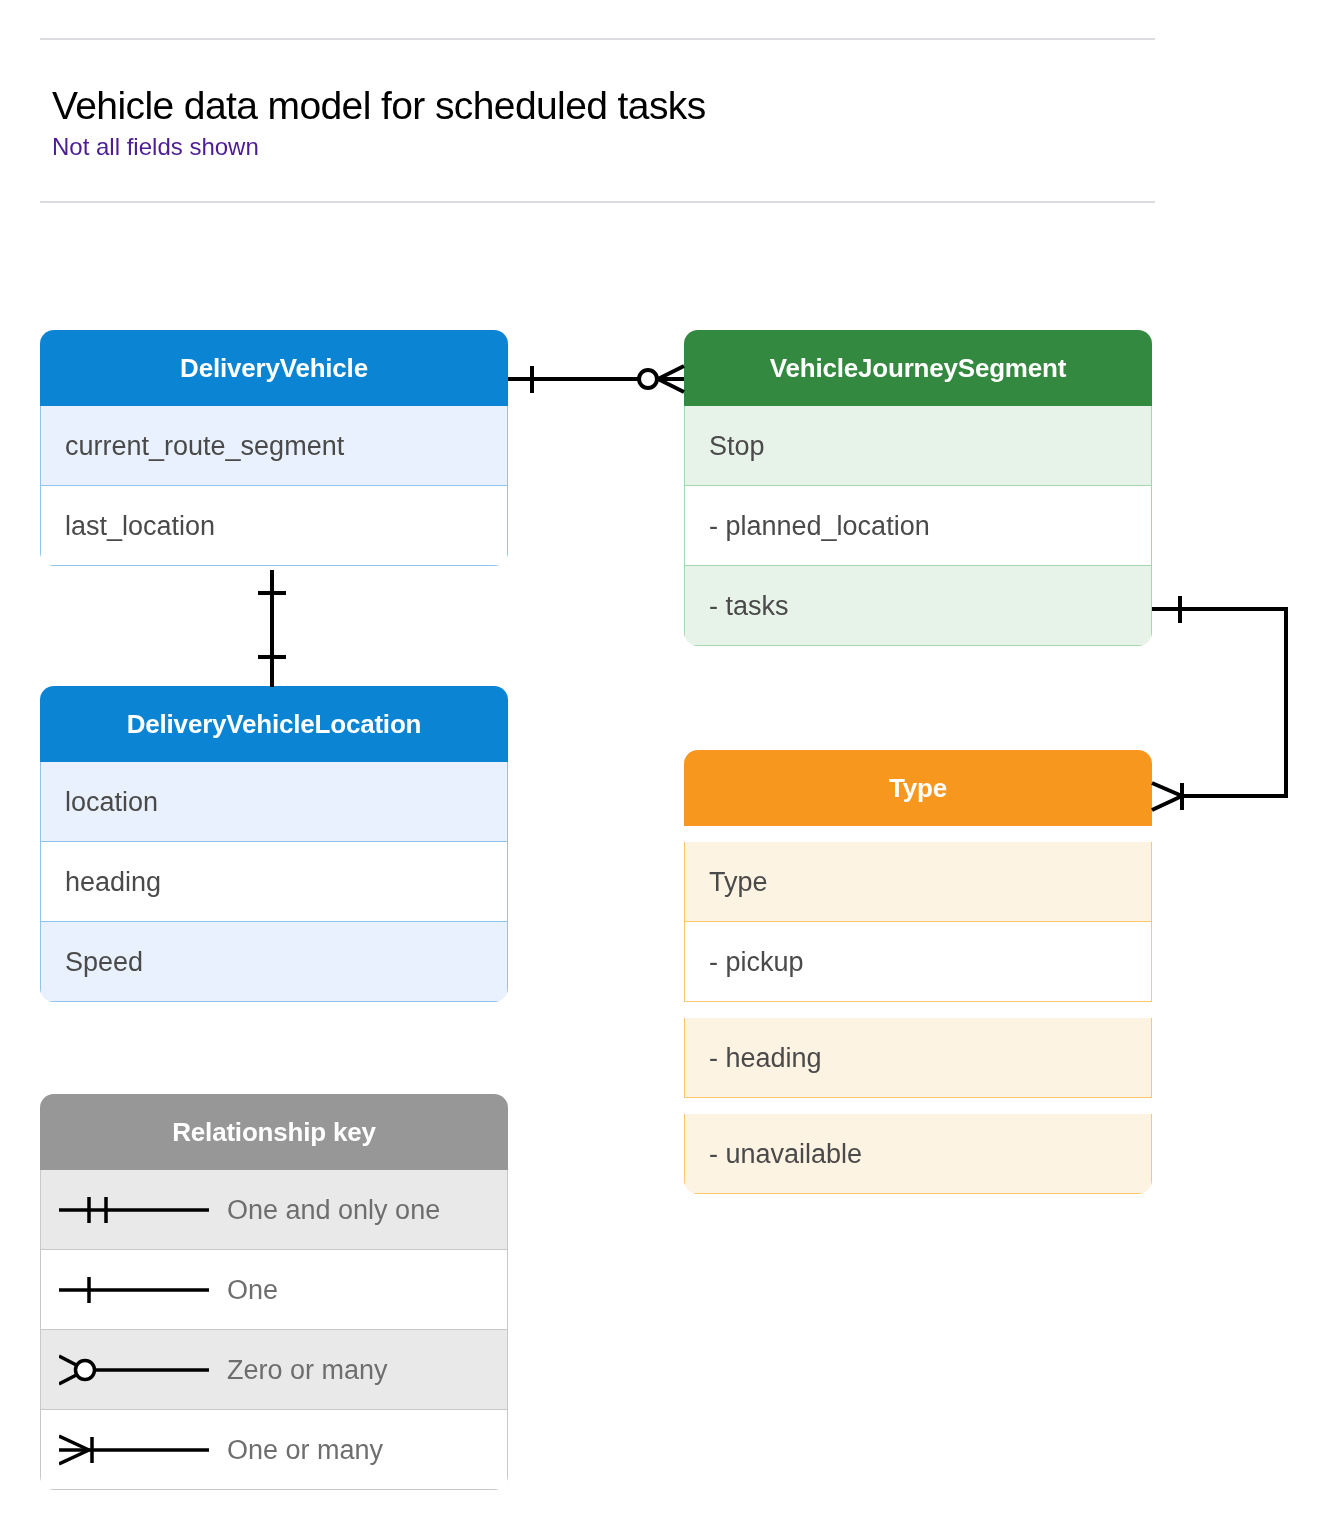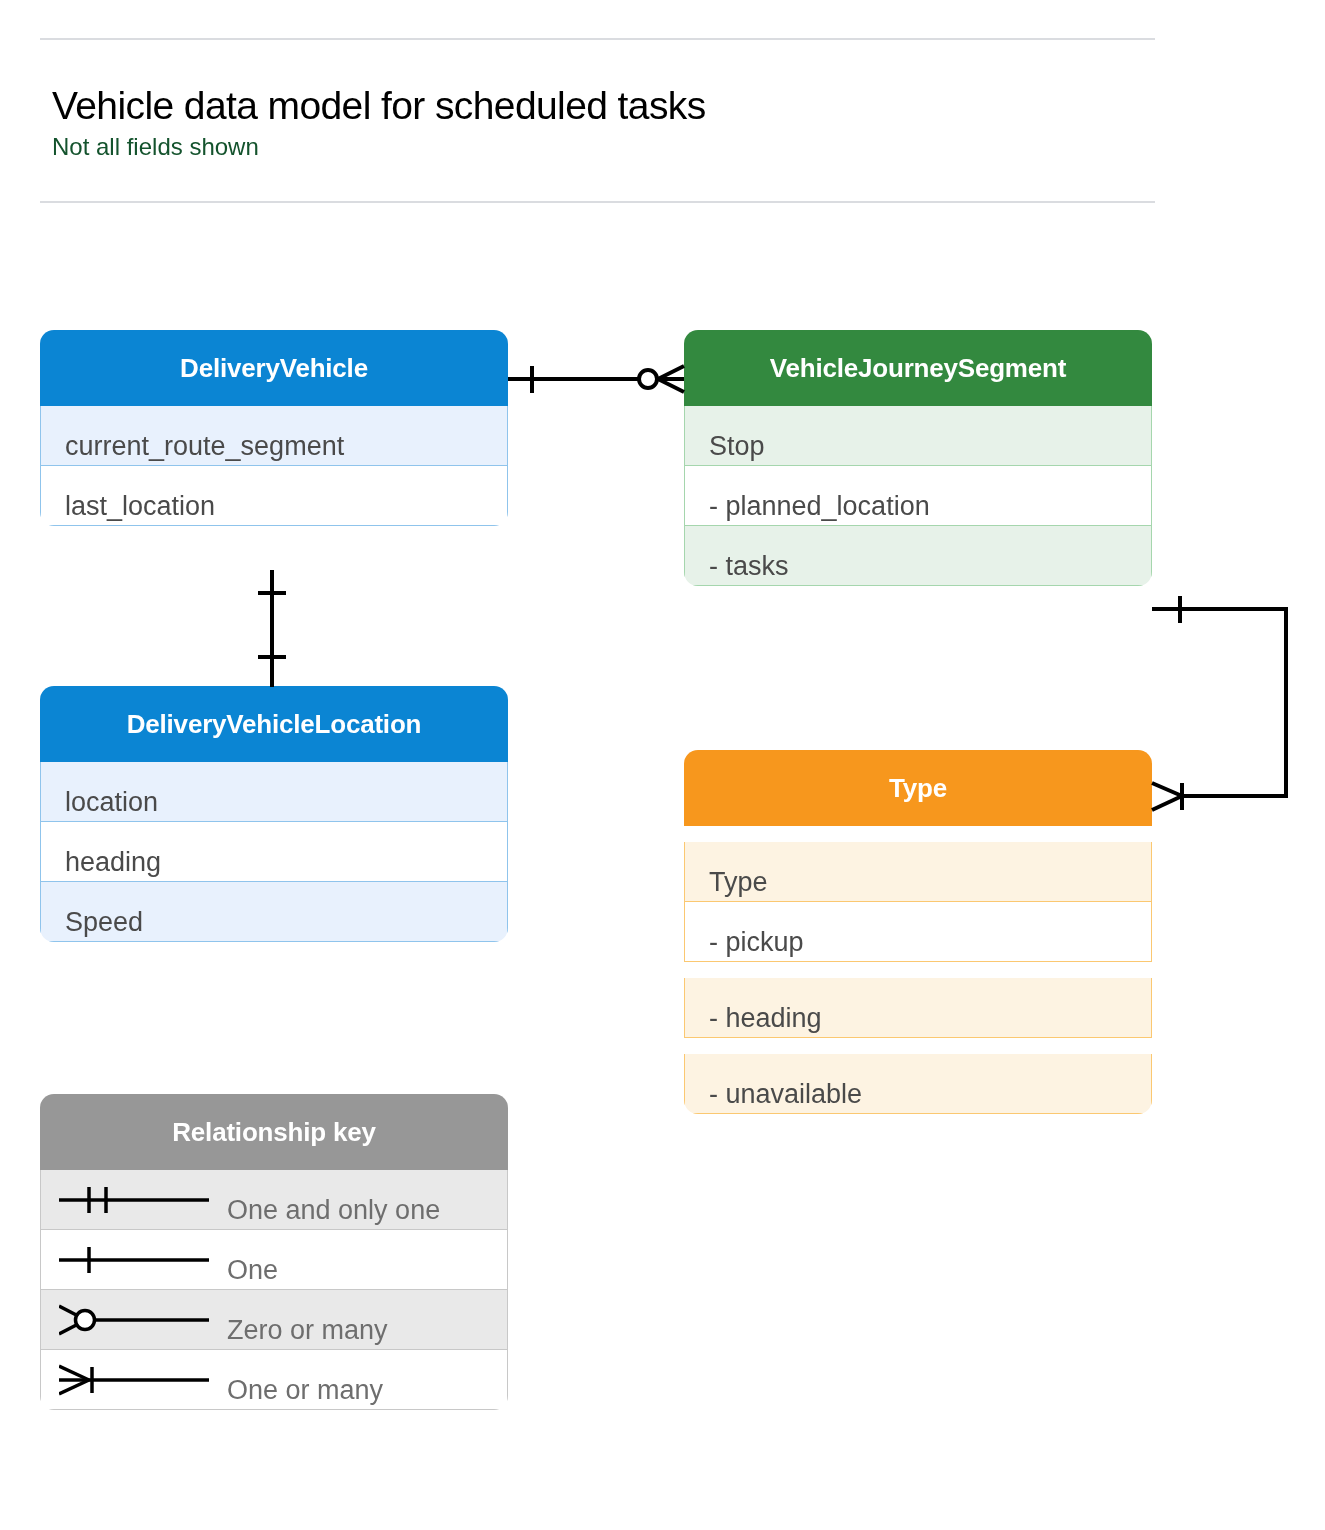--- a/index.html
+++ b/index.html
@@ -36,21 +36,21 @@
     color: #000000;
     white-space: nowrap;
     margin-top: 10px;
   }
   #page-subtitle {
     position: absolute;
     left: 52px;
     top: 133px;
     font-size: 24px;
     font-weight: 400;
-    color: #14532d;
+    color: #4c1d95;
     white-space: nowrap;
     text-align: center;
   }
 
   
   .entity {
     position: absolute;
     border-radius: 14px;
     overflow: hidden;
     box-sizing: border-box;
@@ -59,21 +59,21 @@
     height: 76px;
     line-height: 76px;
     text-align: center;
     color: #ffffff;
     font-size: 26px;
     font-weight: 700;
     letter-spacing: -0.2px;
     box-sizing: border-box;
   }
   .entity .row {
-    height: 60px;
+    height: 80px;
     line-height: 80px;
     font-size: 27px;
     color: #4a4a4a;
     padding-left: 24px;
     box-sizing: border-box;
     white-space: nowrap;
     overflow: hidden;
   }
 
   

